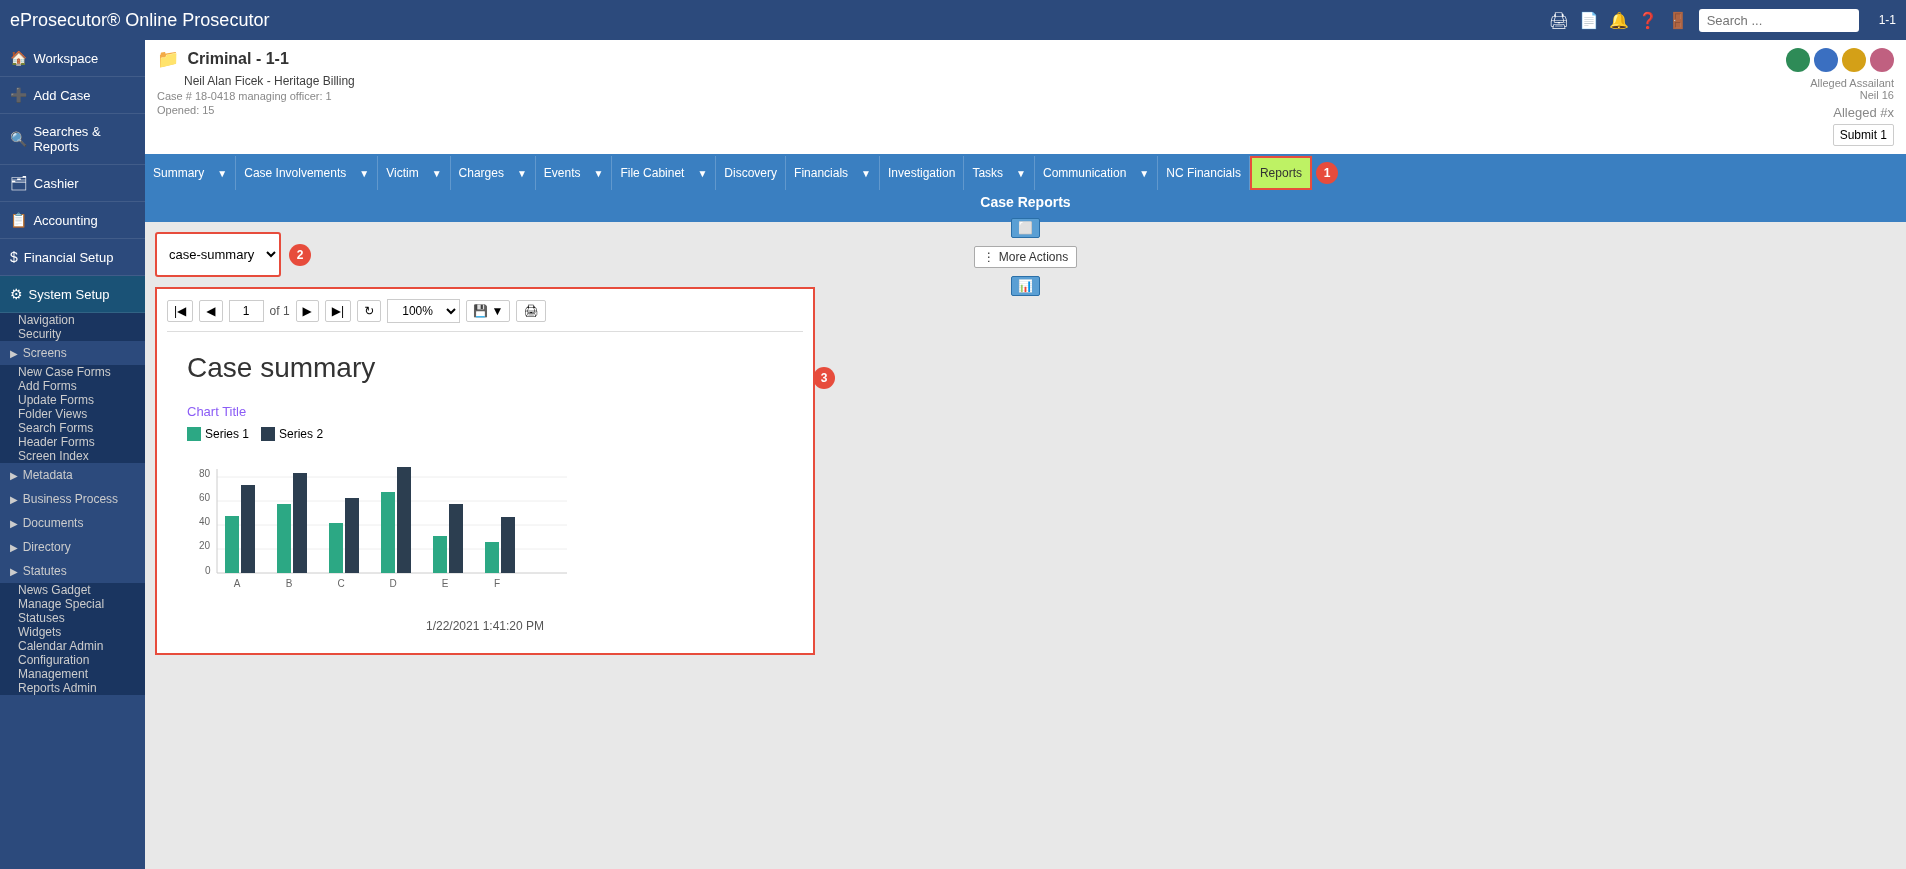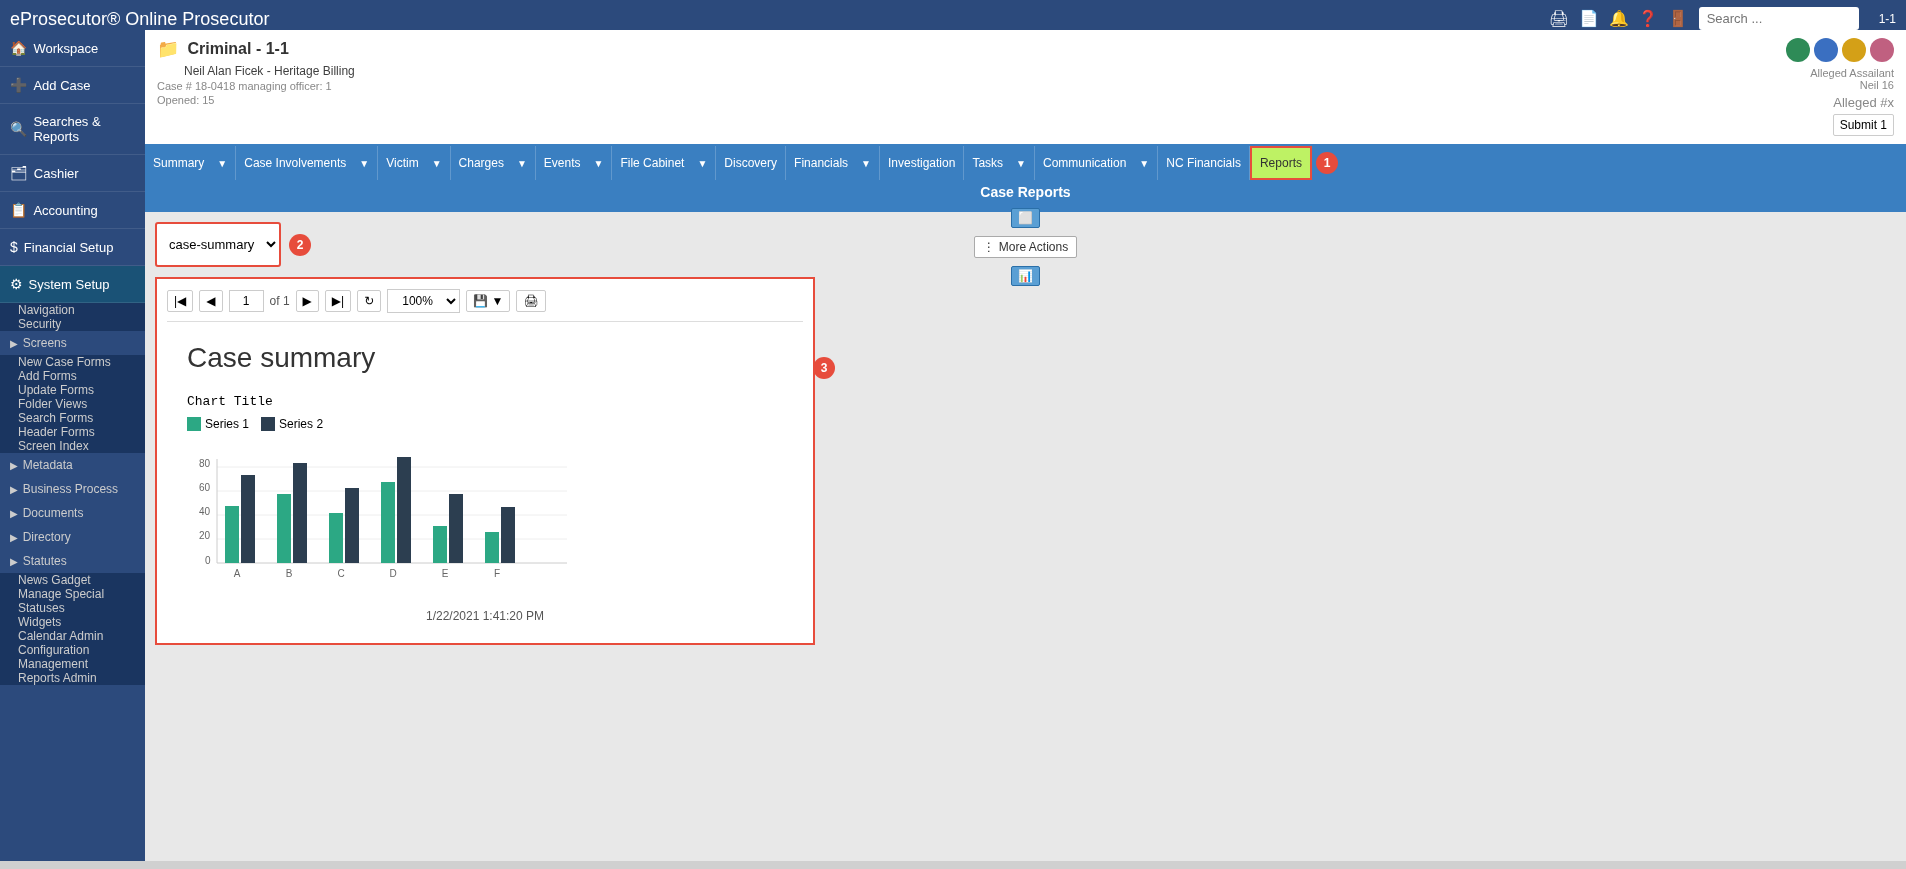--- a/index.html
+++ b/index.html
@@ -3,23 +3,23 @@
   <meta charset="utf-8">
   <style>
     * { box-sizing: border-box; margin: 0; padding: 0; }
     body { font-family: Arial, sans-serif; font-size: 13px; background: #d0d0d0; overflow: hidden; }
 
     
     .top-header {
       background: #2c4a7c;
       color: white;
       display: flex;
-      align-items: flex-end;
+      align-items: center;
       padding: 0 10px;
-      height: 30px;
+      height: 40px;
       gap: 10px;
     }
     .app-title {
       font-size: 18px;
       font-weight: bold;
       color: white;
       flex: 1;
     }
     .app-title span { font-weight: normal; }
     .header-icons {
@@ -280,23 +280,22 @@
       color: #333;
       margin: 20px 0 20px 20px;
     }
 
     
     .chart-container {
       margin: 0 20px;
     }
     .chart-title-label {
       font-size: 13px;
-      color: #000000;
+      color: #8b5cf6;
       margin-bottom: 8px;
-      font-family: Liberation Mono, monospace;
     }
     .chart-legend {
       display: flex;
       gap: 12px;
       margin-bottom: 8px;
     }
     .legend-item {
       display: flex;
       align-items: center;
       gap: 4px;

